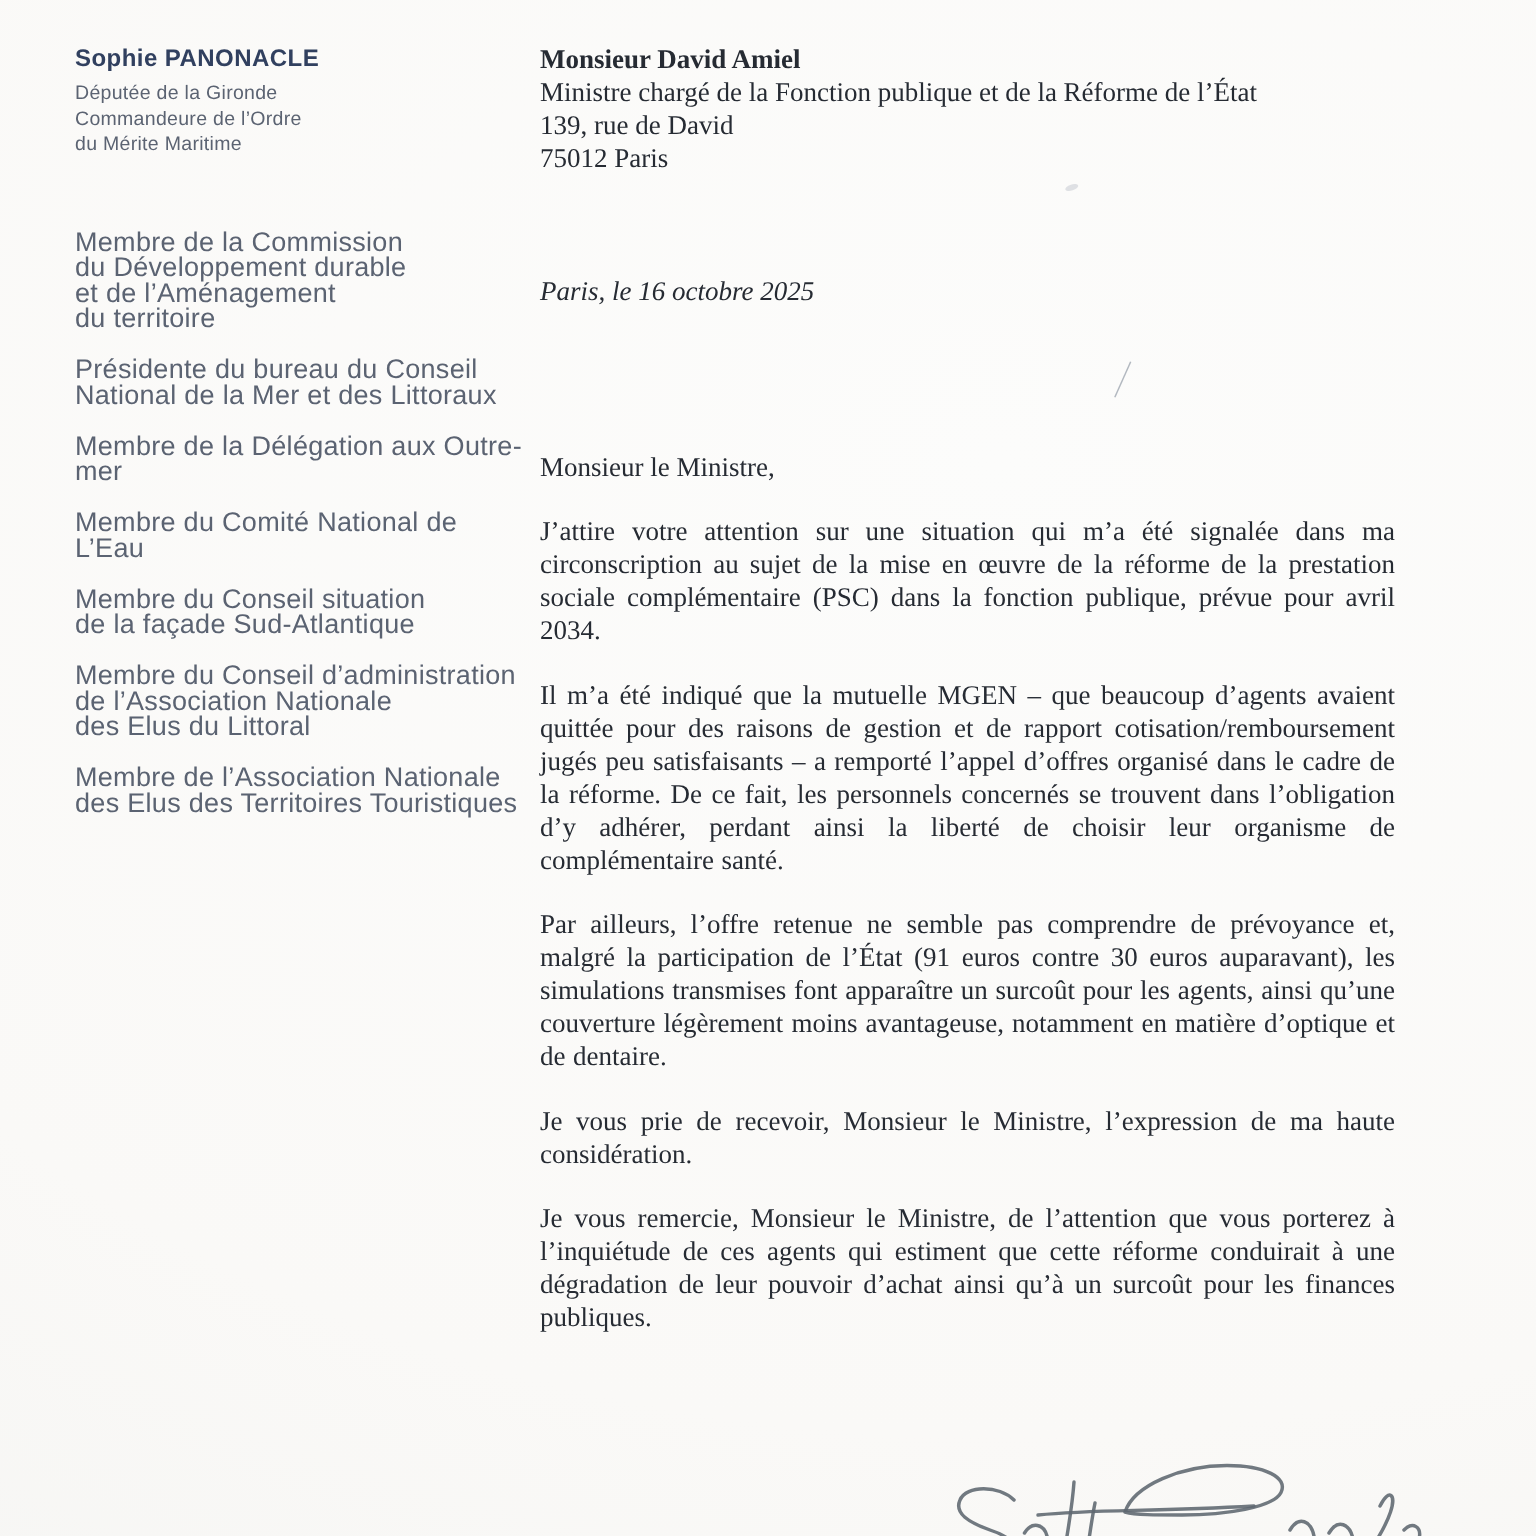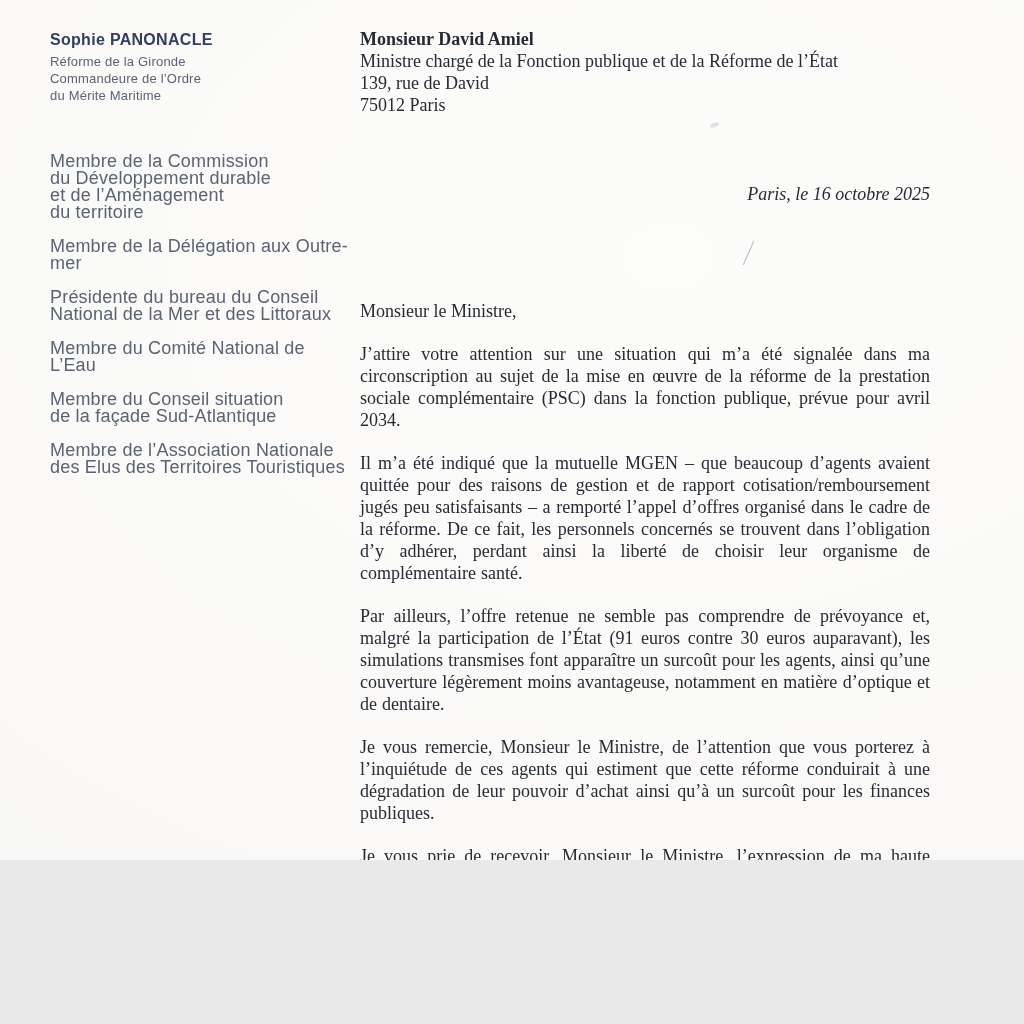--- a/index.html
+++ b/index.html
@@ -1,19 +1,19 @@
 <!DOCTYPE html>
 <html lang="fr"><head>
 <meta charset="utf-8">
 <style>
   html,body{margin:0;padding:0;}
   body{background:#e9e9e9;}
   .page{
     position:relative;
-    width:1024px;height:860px;
+    width:1024px;height:1024px;
     margin:0 auto;
     overflow:hidden;
     background:radial-gradient(1400px 1000px at 65% 30%, #fcfcfb 0%, #faf9f7 65%, #f5f5f3 100%);
     color:#262b33;
     font-family:"Liberation Serif", serif;
     text-decoration:underline;
   }
 
   
   .sender{
@@ -42,21 +42,20 @@
 
   
   .content{
     position:absolute; left:360px; top:28px; width:570px;
     font-size:18px; line-height:22px;
   }
   .recipient{ }
   .recipient-name{ font-weight:bold; }
   .dateline{
     margin-top:67px;
-    text-align:right;
     font-style:italic;
   }
   .salutation{ margin:95px 0 0 0; }
   .para{
     margin:21px 0 0 0;
     text-align:justify;
     word-spacing:.5px;
   }
 
   
@@ -85,54 +84,57 @@
     opacity:.55;
   }
 </style>
 </head>
 <body>
 
 <div class="page">
 
   <aside class="sender">
     <h1 class="sender-name">Sophie PANONACLE</h1>
-    <p class="sender-titles">Réforme de la Gironde
+    <p class="sender-titles">Députée de la Gironde
 Commandeure de l’Ordre
 du Mérite Maritime</p>
     <p class="mandate">Membre de la Commission
 du Développement durable
 et de l’Aménagement
 du territoire</p>
-    <p class="mandate">Membre de la Délégation aux Outre-mer</p>
     <p class="mandate">Présidente du bureau du Conseil
 National de la Mer et des Littoraux</p>
+    <p class="mandate">Membre de la Délégation aux Outre-mer</p>
     <p class="mandate">Membre du Comité National de L’Eau</p>
     <p class="mandate">Membre du Conseil situation
 de la façade Sud-Atlantique</p>
+    <p class="mandate">Membre du Conseil d’administration
+de l’Association Nationale
+des Elus du Littoral</p>
     <p class="mandate">Membre de l’Association Nationale
 des Elus des Territoires Touristiques</p>
   </aside>
 
   <main class="content">
     <div class="recipient">
       <div class="recipient-name">Monsieur David Amiel</div>
       <div>Ministre chargé de la Fonction publique et de la Réforme de l’État</div>
       <div>139, rue de David</div>
       <div>75012 Paris</div>
     </div>
 
     <div class="dateline">Paris, le 16 octobre 2025</div>
 
     <p class="salutation">Monsieur le Ministre,</p>
 
     <p class="para">J’attire votre attention sur une situation qui m’a été signalée dans ma circonscription au sujet de la mise en œuvre de la réforme de la prestation sociale complémentaire (PSC) dans la fonction publique, prévue pour avril 2034.</p>
     <p class="para">Il m’a été indiqué que la mutuelle MGEN – que beaucoup d’agents avaient quittée pour des raisons de gestion et de rapport cotisation/remboursement jugés peu satisfaisants – a remporté l’appel d’offres organisé dans le cadre de la réforme. De ce fait, les personnels concernés se trouvent dans l’obligation d’y adhérer, perdant ainsi la liberté de choisir leur organisme de complémentaire santé.</p>
     <p class="para">Par ailleurs, l’offre retenue ne semble pas comprendre de prévoyance et, malgré la participation de l’État (91 euros contre 30 euros auparavant), les simulations transmises font apparaître un surcoût pour les agents, ainsi qu’une couverture légèrement moins avantageuse, notamment en matière d’optique et de dentaire.</p>
+    <p class="para">Je vous prie de recevoir, Monsieur le Ministre, l’expression de ma haute considération.</p>
     <p class="para">Je vous remercie, Monsieur le Ministre, de l’attention que vous porterez à l’inquiétude de ces agents qui estiment que cette réforme conduirait à une dégradation de leur pouvoir d’achat ainsi qu’à un surcoût pour les finances publiques.</p>
-    <p class="para">Je vous prie de recevoir, Monsieur le Ministre, l’expression de ma haute considération.</p>
   </main>
 
   <svg class="signature" viewBox="0 0 444 84" xmlns="http://www.w3.org/2000/svg" aria-hidden="true">
 
     <path d="M 96,60 C 86,50 64,50 60,60 C 56,69 66,75 80,80 C 86,82 90,84 92,86"></path>
 
     <path d="M 103,82 C 108,74 116,76 118,84"></path>
 
     <path d="M 136,48 C 135,62 133,74 131,86"></path>
 

